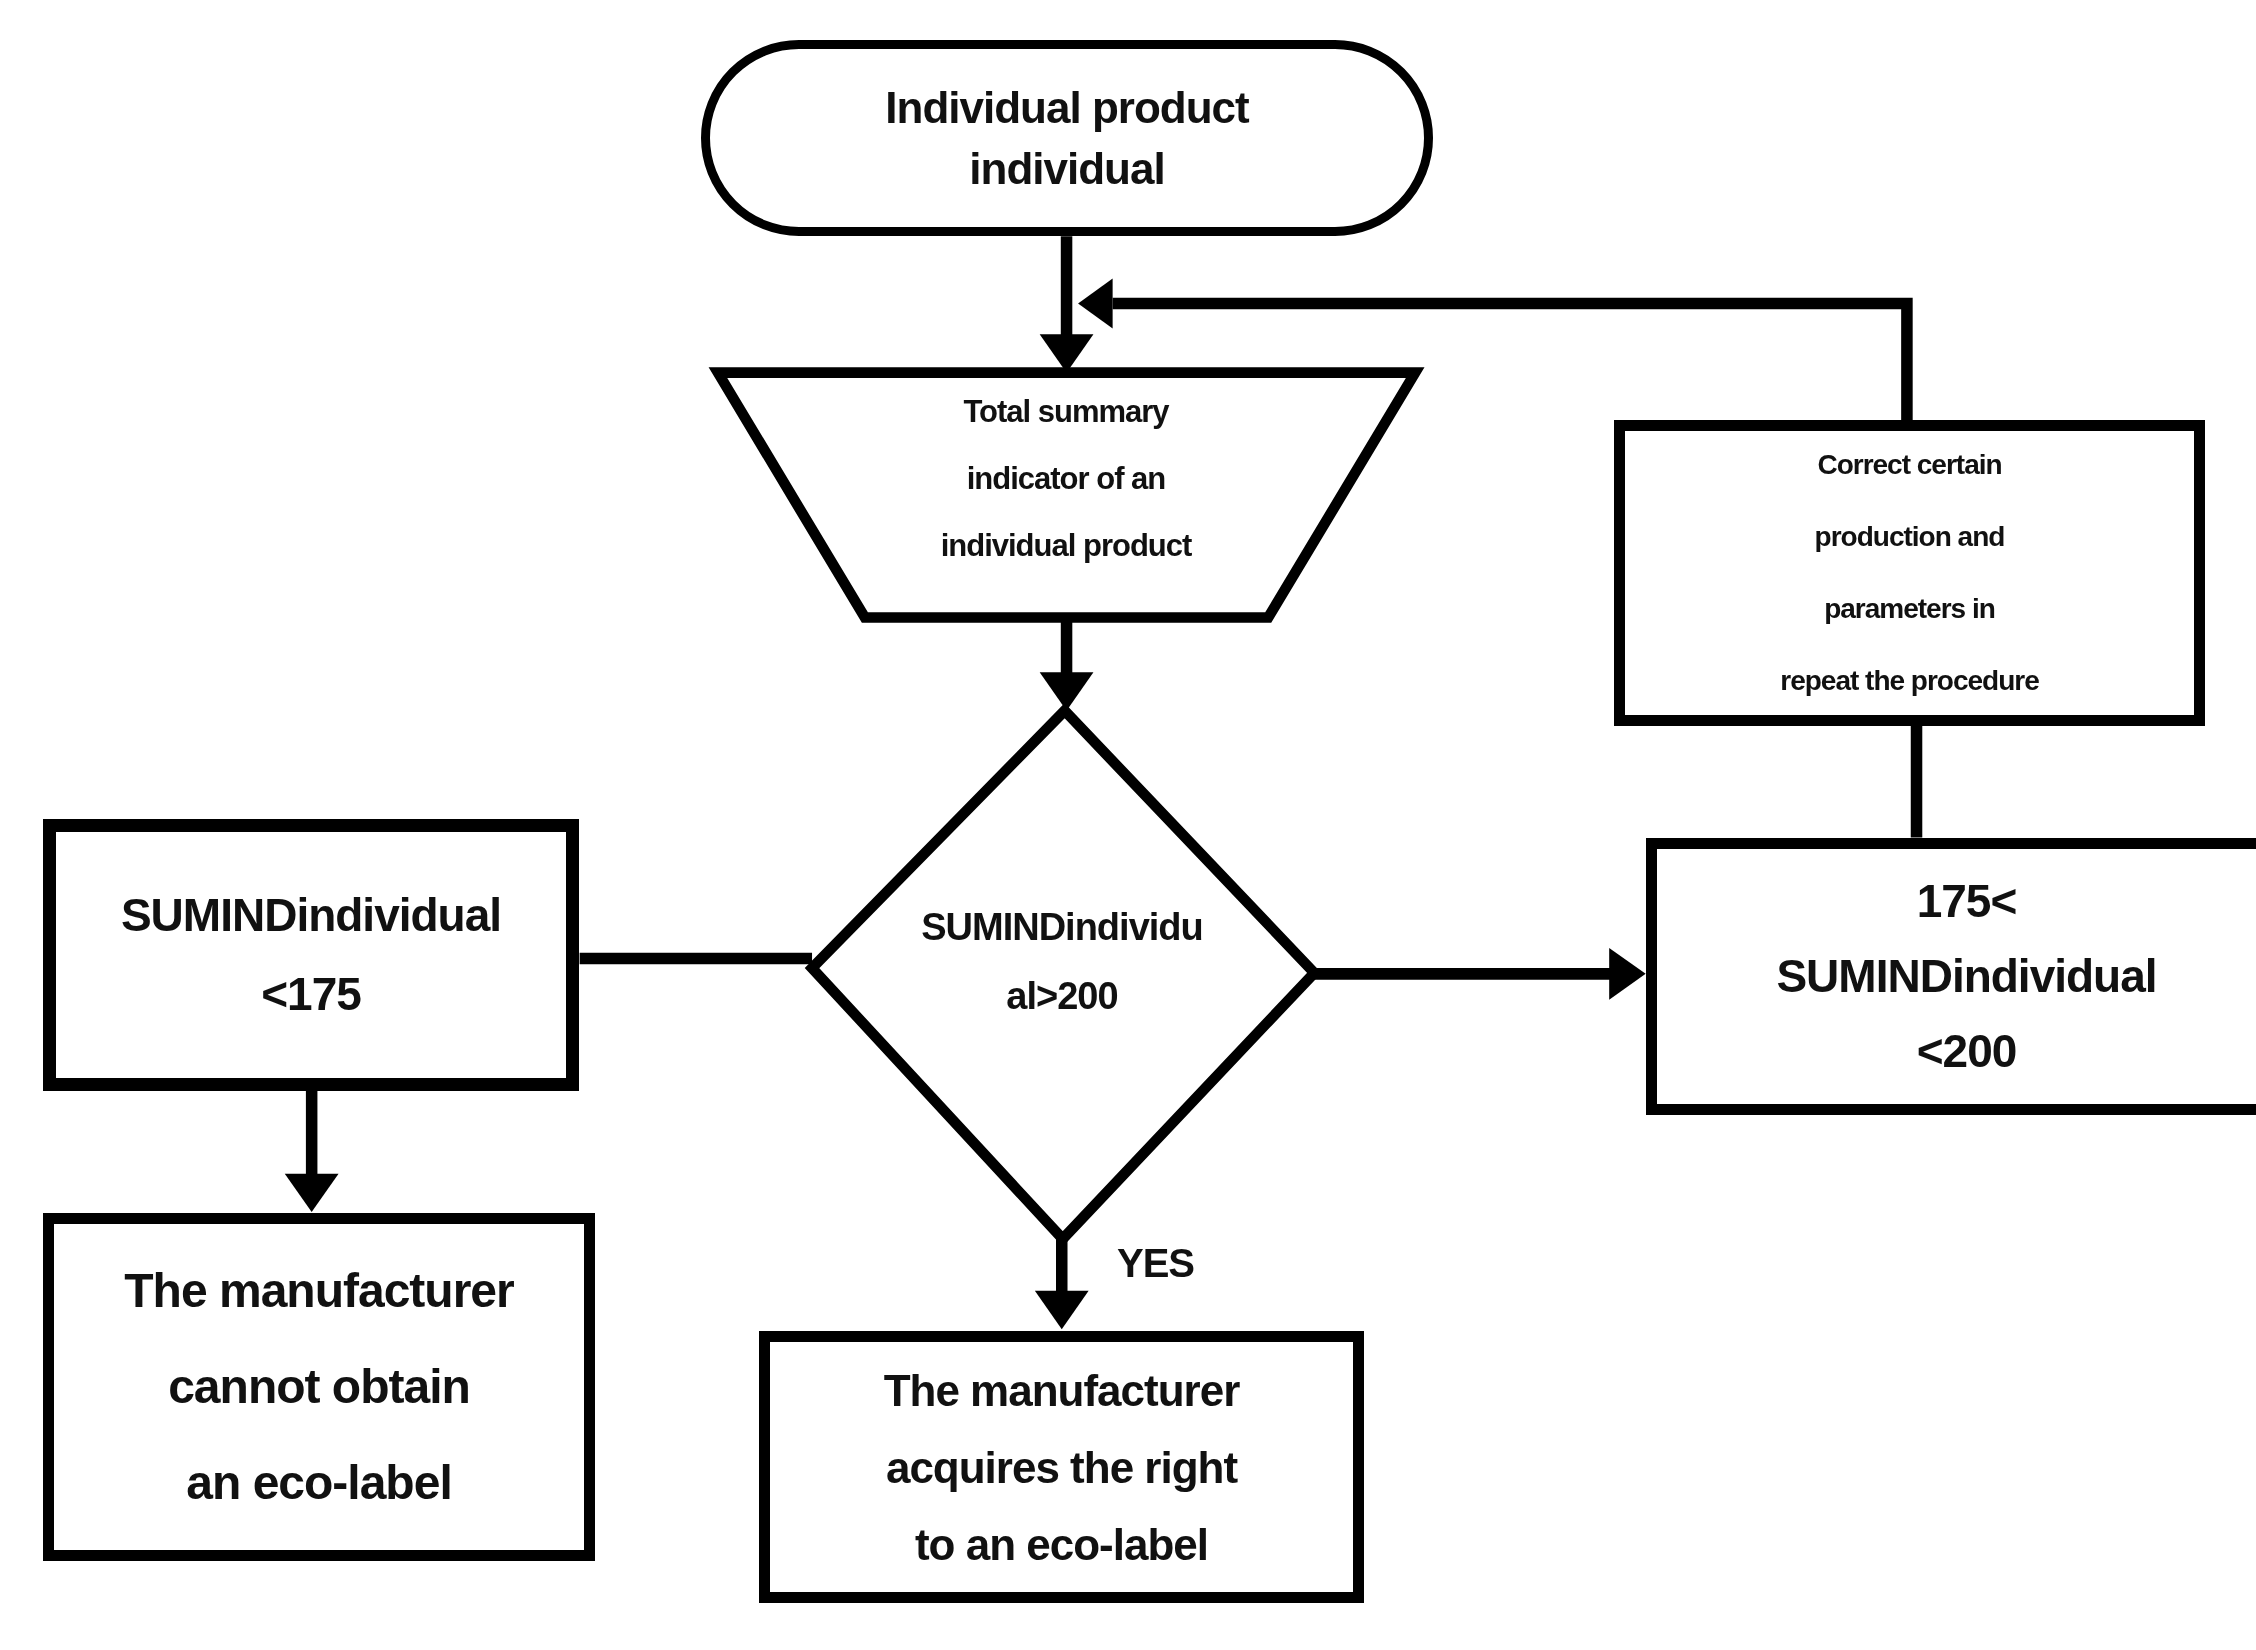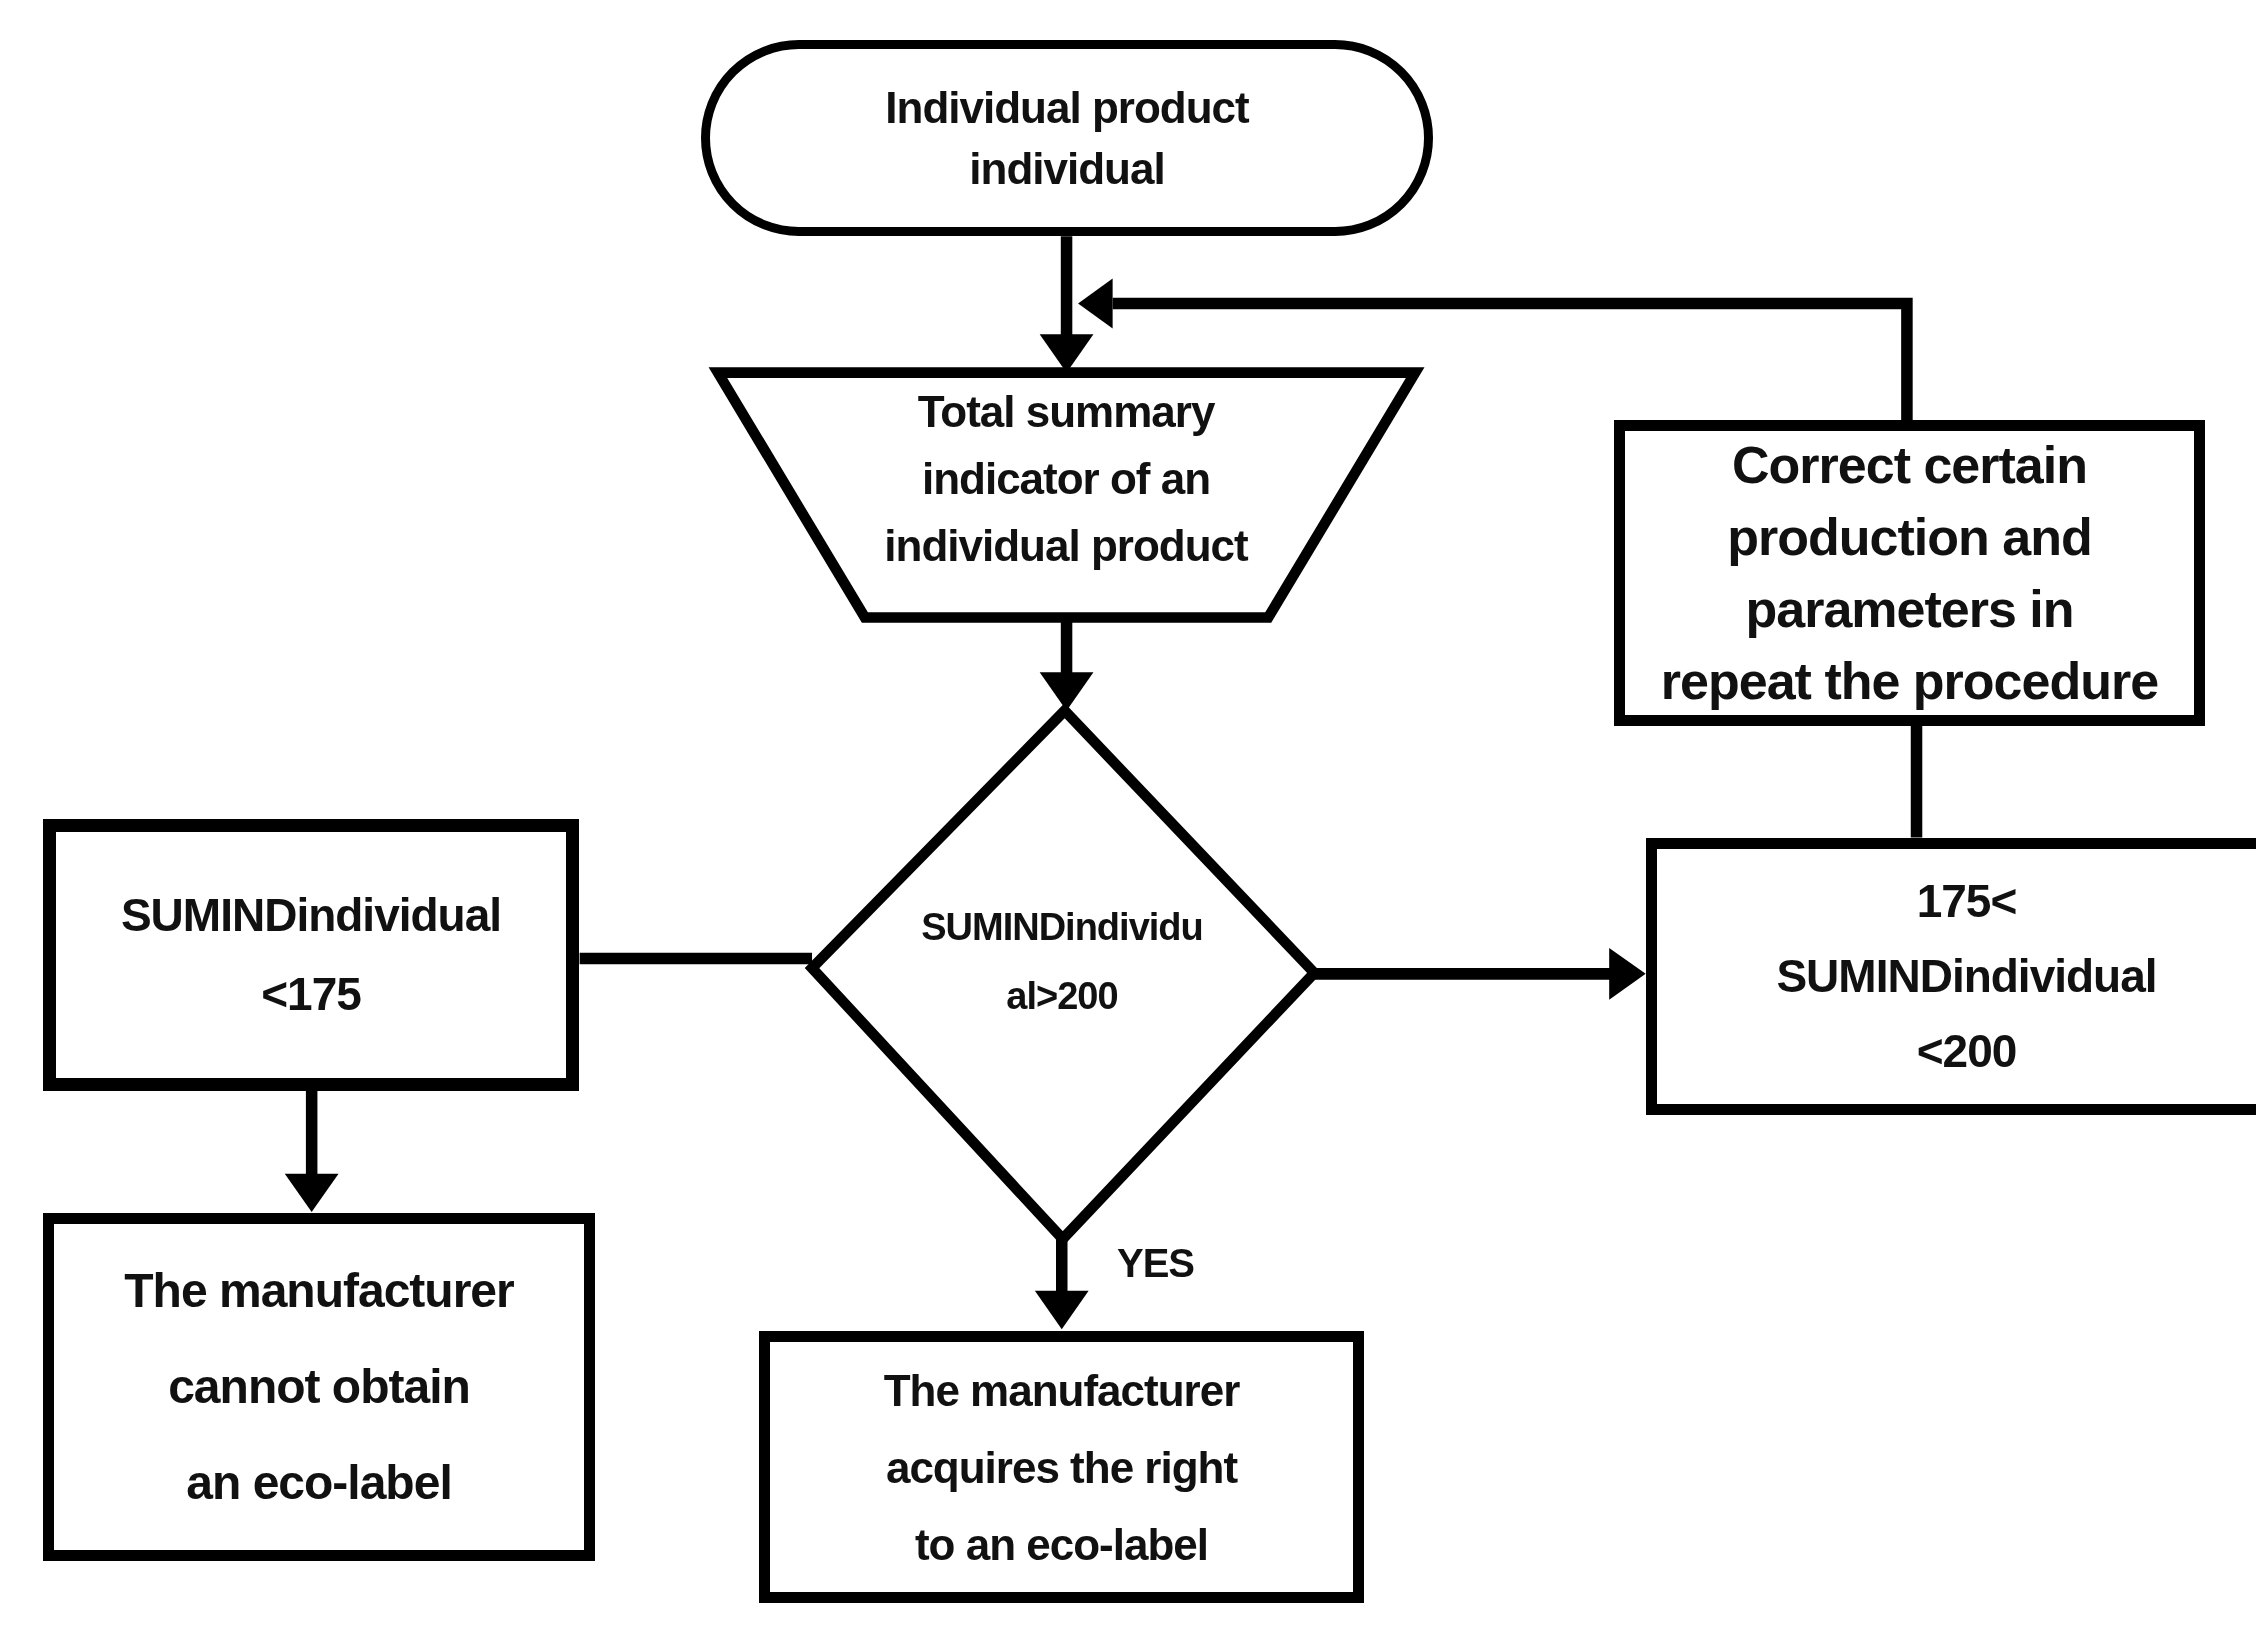--- a/index.html
+++ b/index.html
@@ -21,25 +21,25 @@
     justify-content:center;
     text-align:center;
     font-weight:bold;
     letter-spacing:-1px;
   }
   .node { background:#ffffff; border:11.5px solid #000000; }
   .float-text { background:transparent; border:none; }
   .ln { white-space:nowrap; }
 
   #stadium      { left:701px;  top:40px;   width:732px; height:196px; border-width:9.6px; border-radius:98px; font-size:44px; line-height:61px; }
-  #trap-text    { left:826px;  top:375px;  width:480px; height:207px; font-size:44px; line-height:67px; }
+  #trap-text    { left:826px;  top:375px;  width:480px; height:207px; font-size:31px; line-height:67px; }
   #diamond-text { left:845px;  top:863px;  width:434px; height:197px; font-size:38px; line-height:69px; }
   #fail-cond    { left:43px;   top:819px;  width:536px; height:272px; border-width:13.4px; font-size:46px; line-height:79px; }
   #fail-res     { left:43px;   top:1213px; width:552px; height:348px; font-size:48px; line-height:96px; }
-  #retry-act    { left:1614px; top:420px;  width:591px; height:306px; font-size:52px; line-height:72px; }
+  #retry-act    { left:1614px; top:420px;  width:591px; height:306px; font-size:28px; line-height:72px; }
   #retry-cond   { left:1646px; top:838px;  width:641px; height:277px; font-size:46px; line-height:75px; }
   #success-res  { left:759px;  top:1331px; width:605px; height:272px; font-size:44px; line-height:77px; }
   #yes-label    { position:absolute; left:1117px; top:1241px; font-size:40px; font-weight:bold; letter-spacing:-1px; }
 </style>
 </head>
 <body>
 
 <div class="canvas">
 
   <svg class="shapes" viewBox="0 0 2349 1718" aria-hidden="true">

